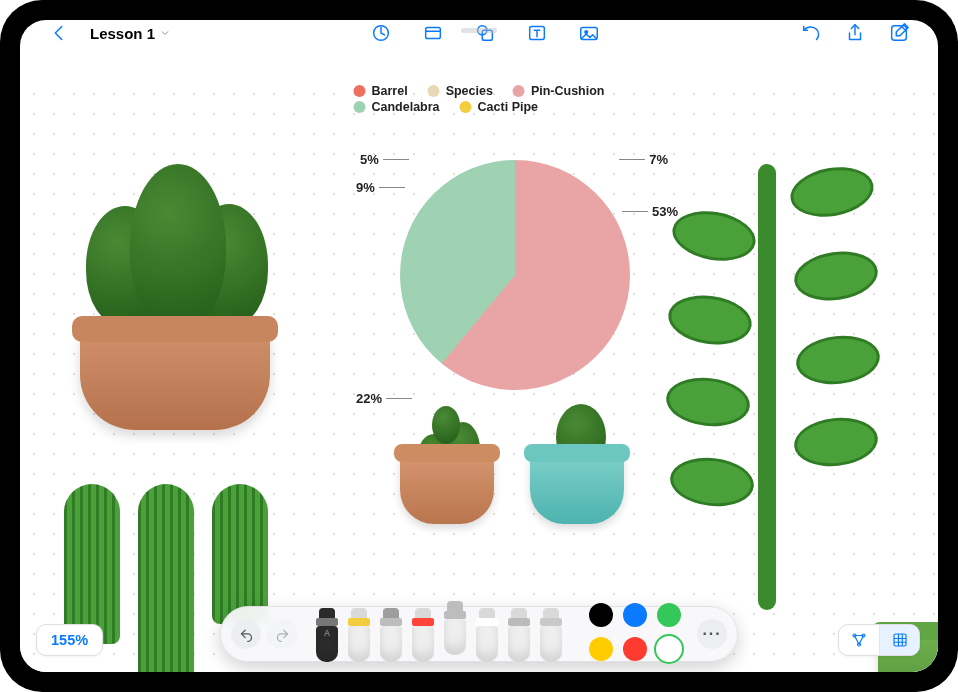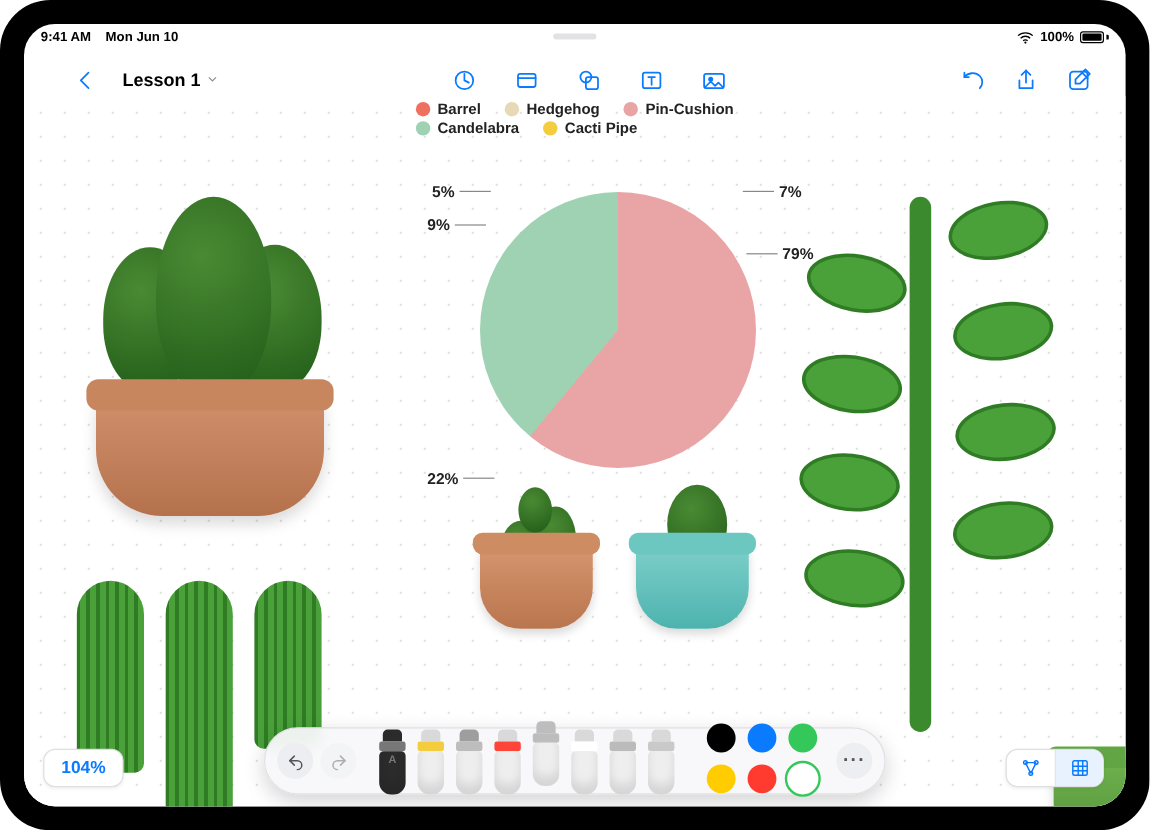--- a/index.html
+++ b/index.html
@@ -30,23 +30,22 @@
   .battery { display:flex; align-items:center; gap:2px; }
   .battery .body { width:20px; height:10px; border:1px solid #000; border-radius:2.5px; position:relative; }
   .battery .body::after { content:""; position:absolute; left:1px; top:1px; bottom:1px; right:1px; background:#000; border-radius:1px; }
   .battery .cap { width:2px; height:4px; background:#000; border-radius:0 1px 1px 0; }
 
   .grabber { position:absolute; top:8px; left:50%; transform:translateX(-50%); width:36px; height:5px; border-radius:3px; background:#bfbfc4; opacity:.45; }
 
   
   .toolbar {
     height: 40px;
-    display:flex; align-items:flex-end; justify-content:space-between;
+    display:flex; align-items:flex-start; justify-content:space-between;
     padding: 0 26px;
-    margin-left: 12px;
   }
   .tb-left, .tb-center, .tb-right { display:flex; align-items:center; gap:18px; }
   .tb-center { flex:1; justify-content:center; gap:26px; }
   .tb-btn { width:26px; height:26px; display:flex; align-items:center; justify-content:center; color:#0a7aff; cursor:pointer; }
   .tb-btn svg { width:22px; height:22px; stroke:#0a7aff; fill:none; stroke-width:1.6; stroke-linecap:round; stroke-linejoin:round; }
   .doc-title { display:flex; align-items:center; gap:4px; font-size:15px; font-weight:600; color:#000; cursor:pointer; }
   .doc-title .chev { color:#8e8e93; }
 
   
   .canvas {
@@ -154,40 +153,20 @@
   .mk-more { width:30px; height:30px; border-radius:50%; background:#eceef1; display:flex; align-items:center; justify-content:center; color:#555; cursor:pointer; margin-left:6px; font-weight:900; letter-spacing:1px; }
 </style>
 </head>
 <body>
 
 <div class="device">
   <div class="screen">
 
     <div class="grabber"></div>
 
-    <div class="statusbar">
-      <div class="left">
-        <span>9:41 AM</span>
-        &nbsp;&nbsp;
-        <span>Mon Jun 10</span>
-      </div>
-      <div class="right">
-        <svg class="wifi" viewBox="0 0 24 18">
-          <path d="M2 6 C7 1 17 1 22 6" stroke="#000" stroke-width="1.8" fill="none"></path>
-          <path d="M5.5 9.5 C9 6 15 6 18.5 9.5" stroke="#000" stroke-width="1.8" fill="none"></path>
-          <path d="M9 13 C10.5 11.4 13.5 11.4 15 13" stroke="#000" stroke-width="1.8" fill="none"></path>
-          <circle cx="12" cy="15.5" r="1.5" fill="#000"></circle>
-        </svg>
-        <span>100%</span>
-        <div class="battery">
-          <div class="body"></div>
-            <div class="cap"></div>
-        </div>
-      </div>
-    </div>
 
     <div class="toolbar">
       <div class="tb-left">
         <div class="tb-btn">
           <svg viewBox="0 0 24 24">
               <polyline points="15 5 8 12 15 19"></polyline>
             </svg>
         </div>
         <div class="doc-title">
           <span>Lesson 1</span>
@@ -259,21 +238,21 @@
     <div class="canvas">
 
       <div class="legend">
         <div class="row">
           <div class="li">
               <span class="sw" style="background:#f07060"></span>
               <span>Barrel</span>
             </div>
           <div class="li">
               <span class="sw" style="background:#e7d9b5"></span>
-              <span>Hedgehog</span>
+              <span>Species</span>
             </div>
           <div class="li">
               <span class="sw" style="background:#e9a4a5"></span>
               <span>Pin-Cushion</span>
             </div>
         </div>
         <div class="row">
           <div class="li">
               <span class="sw" style="background:#9ed2b3"></span>
               <span>Candelabra</span>
@@ -287,21 +266,21 @@
 
       <div class="chart">
         <div class="donut" id="donut" style="background: conic-gradient(rgb(243, 205, 62) -108deg, rgb(243, 205, 62) -90deg, rgb(240, 112, 96) -90deg, rgb(240, 112, 96) -64.8deg, rgb(231, 217, 181) -64.8deg, rgb(231, 217, 181) -10.8deg, rgb(233, 164, 165) -10.8deg, rgb(233, 164, 165) 219.6deg, rgb(158, 210, 179) 219.6deg, rgb(158, 210, 179) 252deg); border-radius: 50%;"></div>
 
         <div class="callout" style="top:-8px; right:-38px;">
             <span class="line"></span>
             <span>7%</span>
           </div>
         <div class="callout" style="top:44px; right:-48px;">
             <span class="line"></span>
-            <span>79%</span>
+            <span>53%</span>
           </div>
         <div class="callout" style="bottom:-16px; left:-44px;">
             <span>22%</span>
             <span class="line"></span>
           </div>
         <div class="callout left" style="top:20px; left:-44px;">
             <span>9%</span>
             <span class="line"></span>
           </div>
         <div class="callout left" style="top:-8px; left:-40px;">
@@ -349,21 +328,21 @@
         <div class="pad" style="right:-10px; top:216px; transform:rotate(-6deg);"></div>
         <div class="pad" style="left:-14px; top:258px; transform:rotate(6deg);"></div>
         <div class="pad" style="right:-8px; top:298px; transform:rotate(-6deg);"></div>
         <div class="pad" style="left:-10px; top:338px; transform:rotate(6deg);"></div>
       </div>
       <div class="plant" style="right:60px; bottom:40px;">
         <div class="pot-sm green"></div>
       </div>
 
       <div class="zoom">
-        <span>104%</span>
+        <span>155%</span>
       </div>
 
       <div class="br-controls">
         <div class="cell">
           <svg viewBox="0 0 24 24">
               <circle cx="6" cy="6" r="2"></circle>
               <circle cx="18" cy="6" r="2"></circle>
               <circle cx="12" cy="18" r="2"></circle>
               <path d="M6 6L18 6M6 6L12 18M18 6L12 18"></path>
             </svg>

